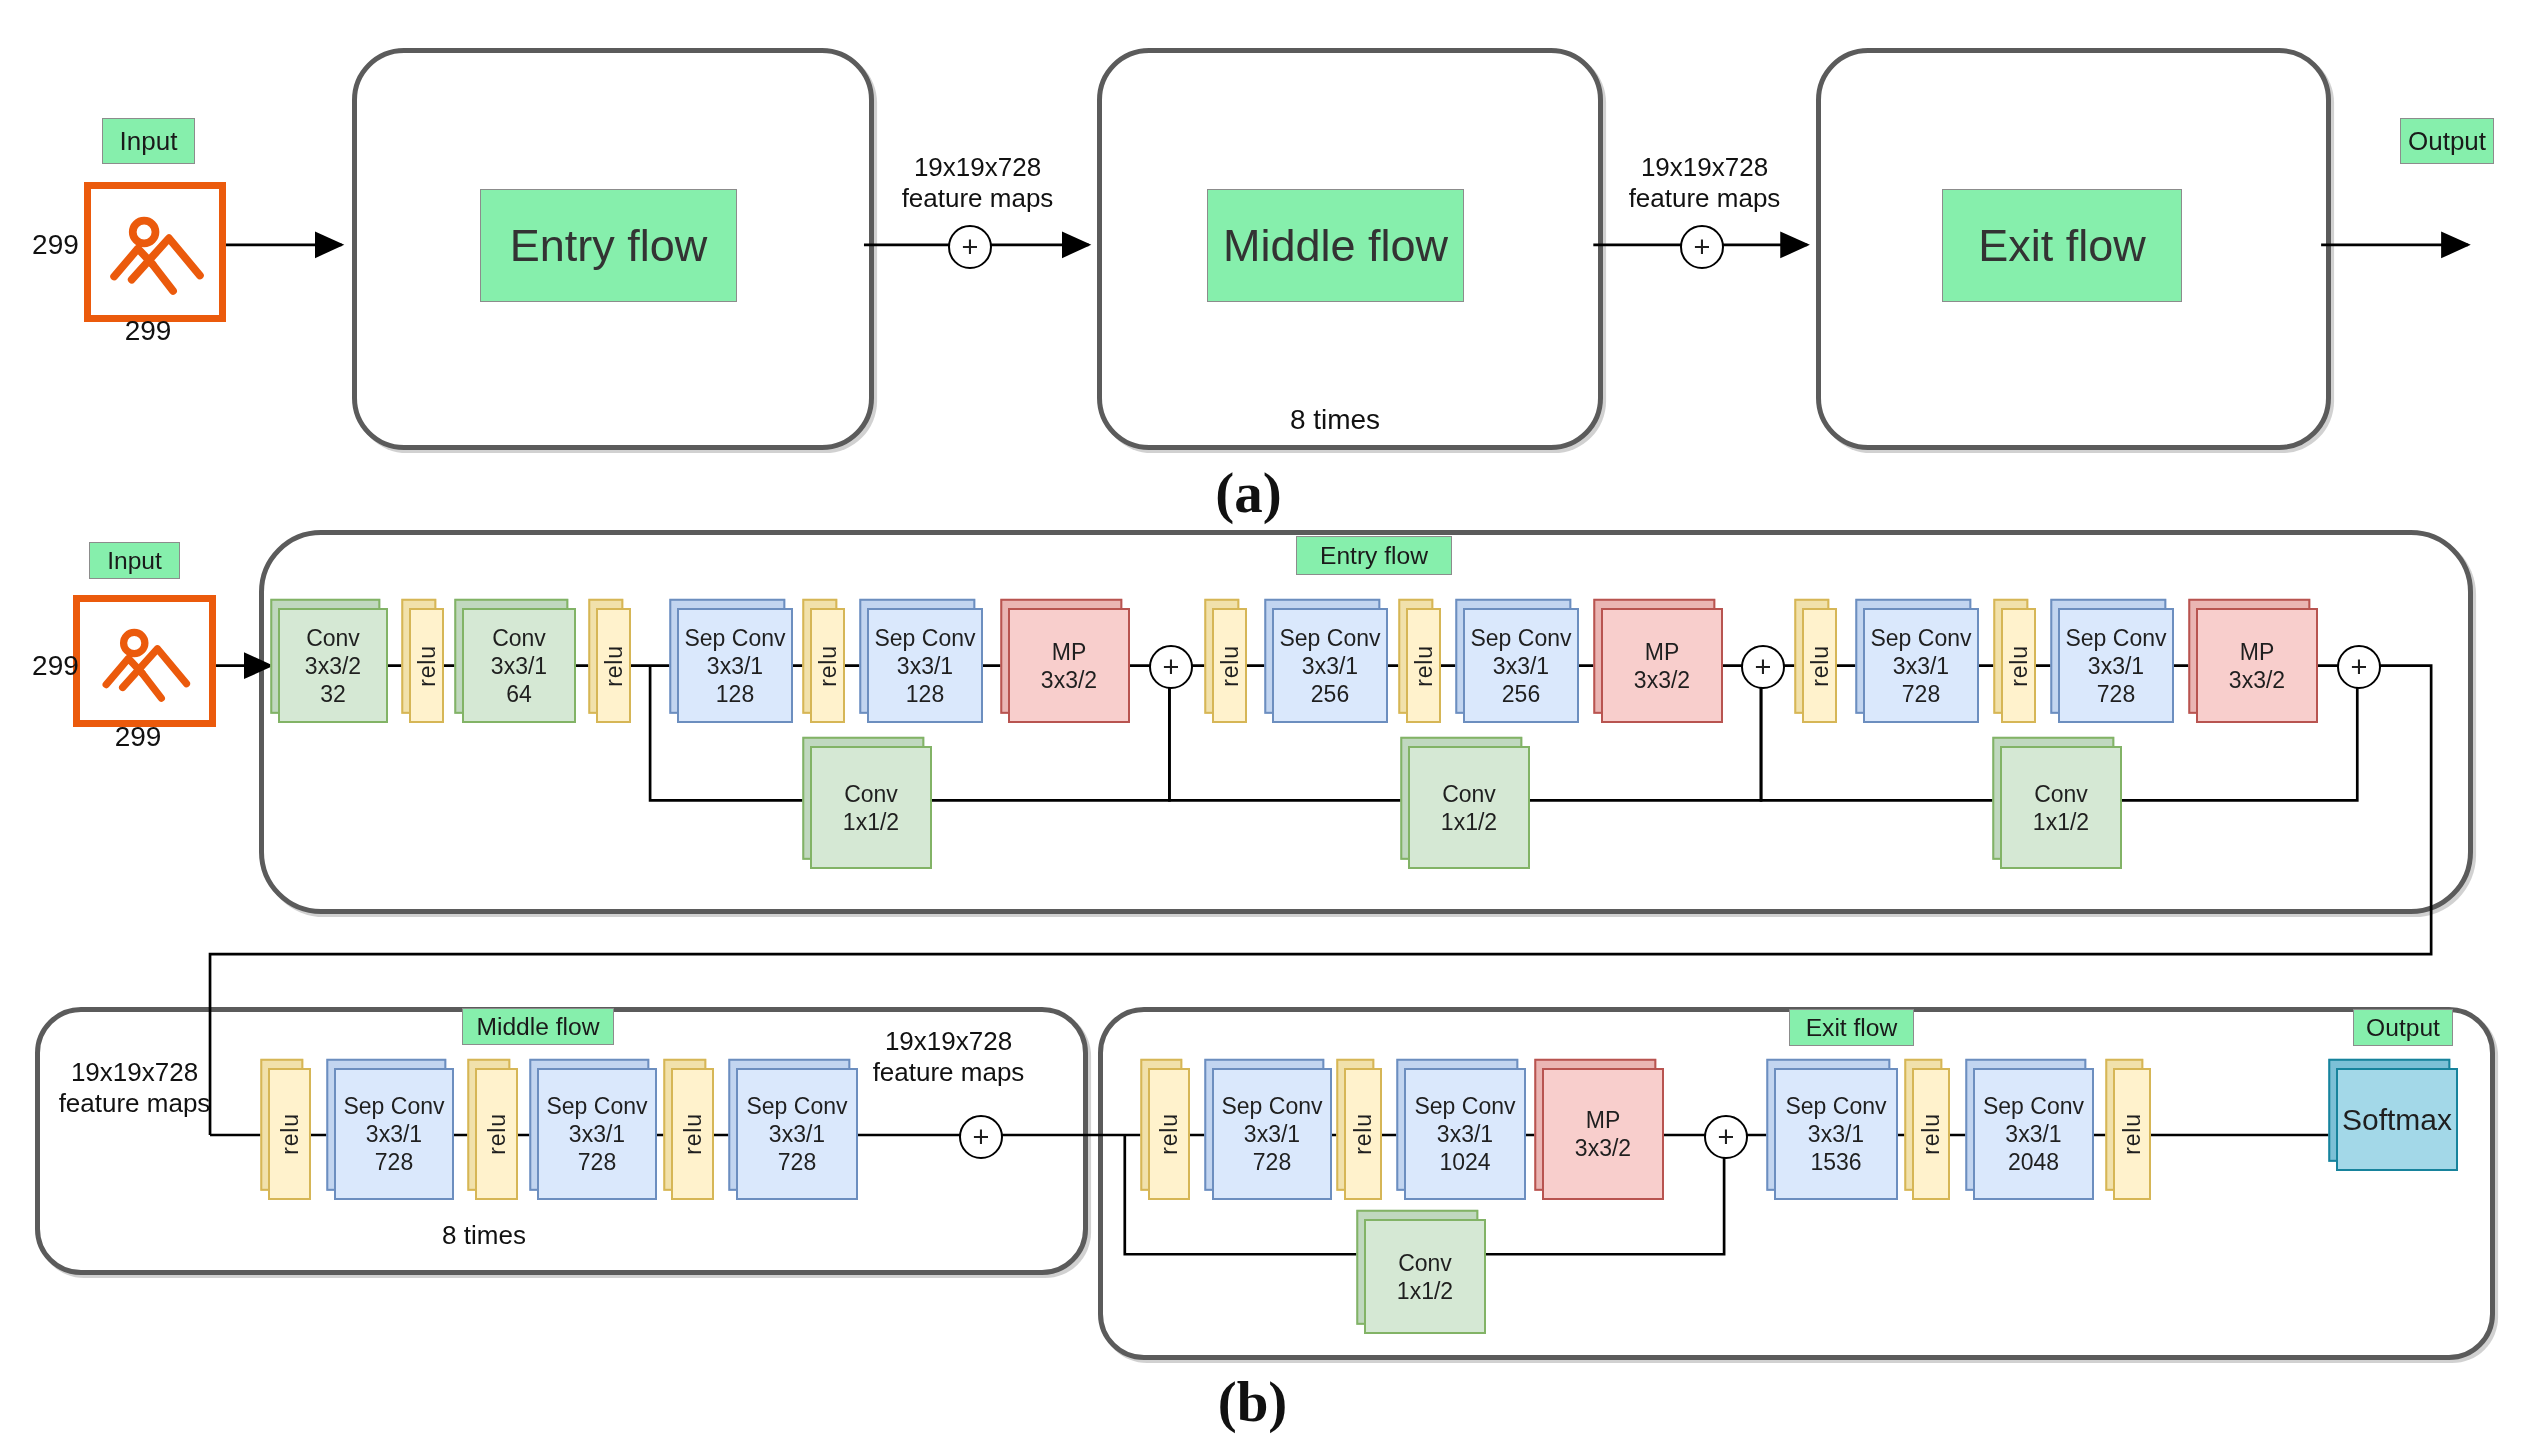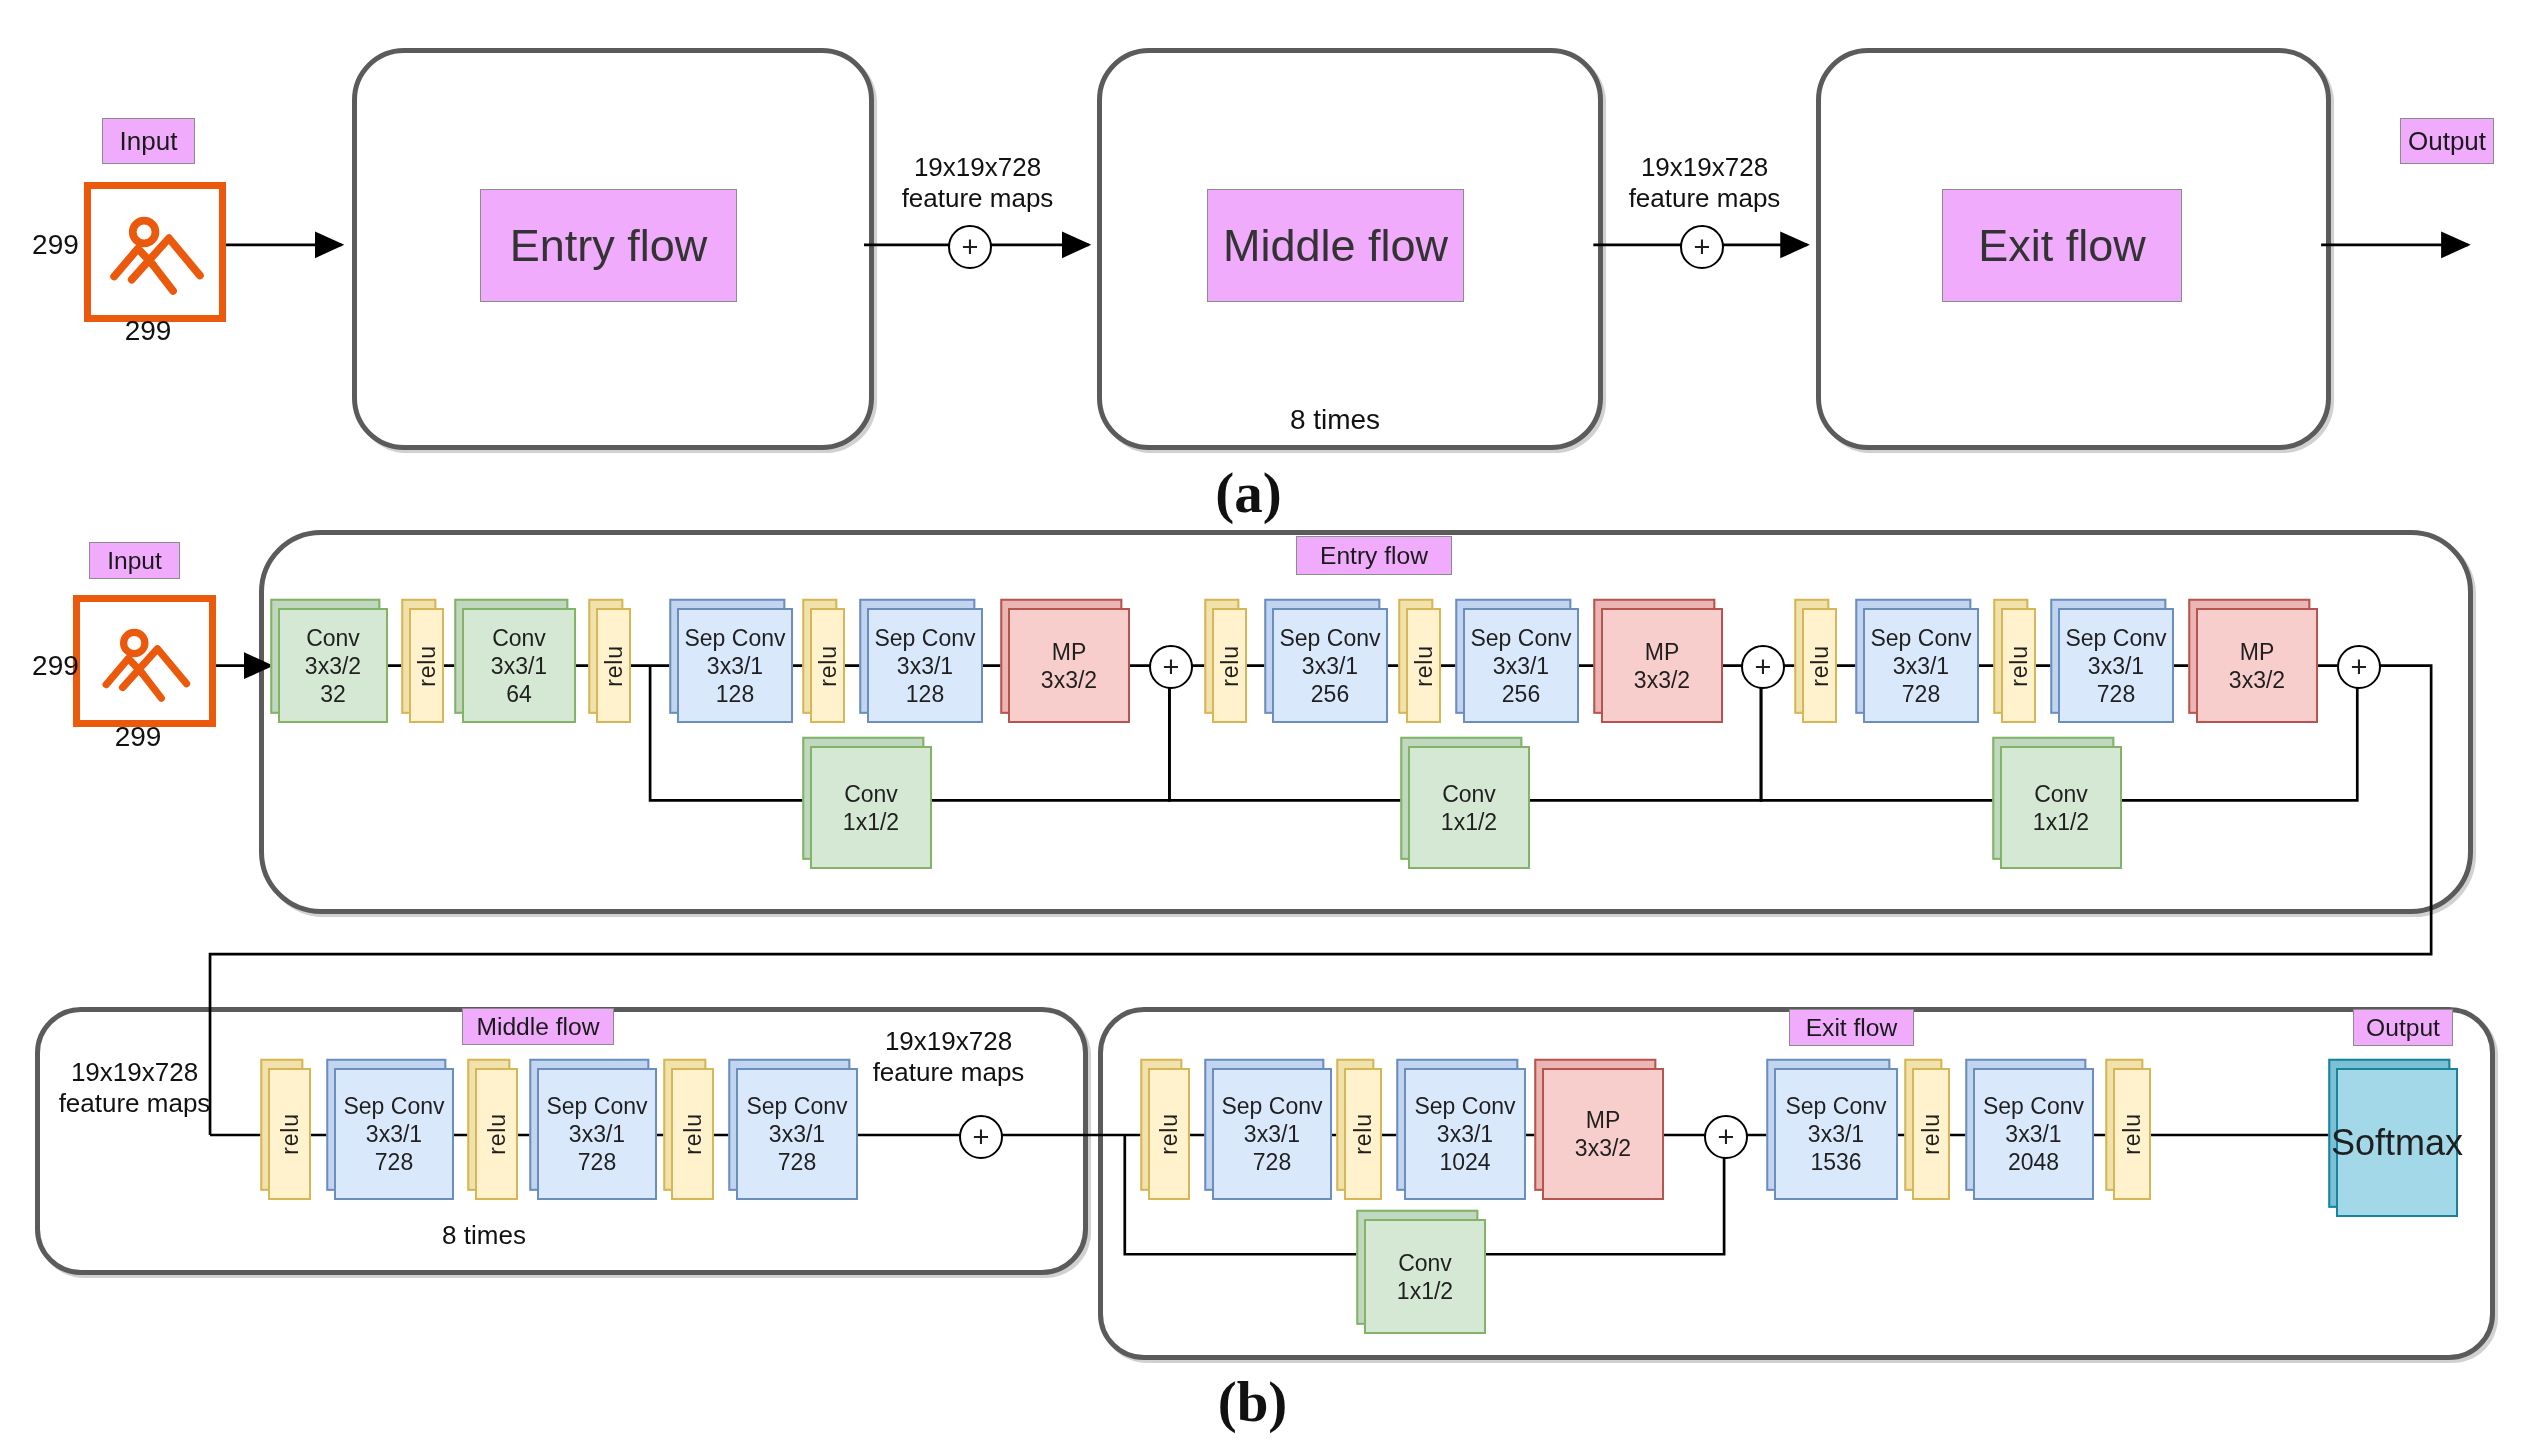--- a/index.html
+++ b/index.html
@@ -27,21 +27,21 @@
   .red   {--bg:#f8cecc;--dk:#eab5b3;--st:#b85450;}
   .purple{--bg:#e1d5e7;--dk:#cfbfd8;--st:#9673a6;}
   .cyan  {--bg:#a3d8e8;--dk:#7cc0d6;--st:#17839c;}
   .relu .bl{transform:rotate(-90deg);font-size:23px;letter-spacing:0.8px;}
 
   
   .plus{position:absolute;z-index:4;width:40px;height:40px;border:2.3px solid #000;border-radius:50%;
         background:#fff;display:flex;align-items:center;justify-content:center;font-size:29px;line-height:29px;}
 
   
-  .chip{position:absolute;z-index:5;background:#f0abfc;border:1.5px solid #8c8c8c;
+  .chip{position:absolute;z-index:5;background:#86efac;border:1.5px solid #8c8c8c;
         display:flex;align-items:center;justify-content:center;font-size:24.6px;color:#1a1a1a;}
   .bigchip{font-size:45px;color:#333;}
 
   
   .txt{position:absolute;z-index:5;display:flex;align-items:center;justify-content:center;
        text-align:center;font-size:26px;line-height:31px;white-space:pre-line;color:#111;}
   .right{justify-content:flex-end;text-align:right;}
   .caption{font-family:"Liberation Serif", serif;font-weight:bold;font-size:57px;}
 
   
@@ -313,21 +313,21 @@
       <span class="bl">relu</span>
     </div>
   <div class="blk blue" style="left:1973px;top:1068px;width:121px;height:132px">
       <span class="bl">Sep Conv
 3x3/1
 2048</span>
     </div>
   <div class="blk yellow relu" style="left:2113px;top:1068px;width:38px;height:132px">
       <span class="bl">relu</span>
     </div>
-  <div class="blk cyan" style="left:2336px;top:1068px;width:122px;height:149px;font-size:36px">
+  <div class="blk cyan" style="left:2336px;top:1068px;width:122px;height:103px;font-size:30px">
       <span class="bl">Softmax</span>
     </div>
 
   <div class="blk green" style="left:1364px;top:1219px;width:122px;height:115px">
       <span class="bl">Conv
 1x1/2</span>
     </div>
 
   <div class="txt caption" style="left:1168px;top:1366px;width:169px;height:71px"><span>(b)</span></div>
 

